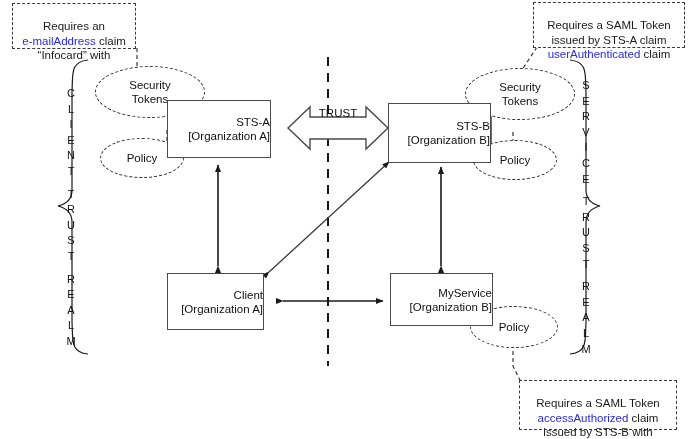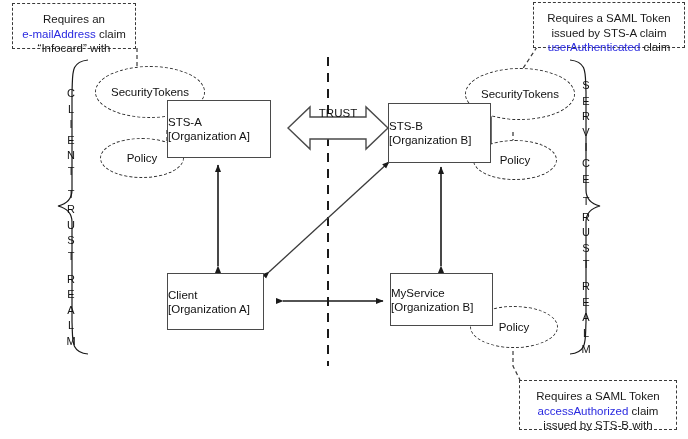--- a/index.html
+++ b/index.html
@@ -13,46 +13,46 @@
 
   .callout{
     position:absolute;
     border:1px dashed #3a3a3a;
     background:#ffffff;
     font-size:11.5px;
     line-height:14.5px;
     text-align:center;
     color:#1a1a1a;
     box-sizing:border-box;
-    padding:8px 6px 5px 6px;
+    padding:15px 6px 5px 6px;
   }
   .claim{color:#2a2ae0;}
 
   .nodebox{
     position:absolute;
     border:1.5px solid #4a4a4a;
     background:#ffffff;
     box-sizing:border-box;
     display:flex;
     flex-direction:column;
-    align-items:flex-start;
+    align-items:flex-end;
     justify-content:center;
     font-size:11.5px;
     line-height:14px;
     color:#111;
   }
 
   .ell{
     position:absolute;
     border:1.4px dashed #2f2f2f;
     border-radius:50%;
     background:#ffffff;
     box-sizing:border-box;
     display:flex;
-    flex-direction:row;
+    flex-direction:column;
     align-items:center;
     justify-content:center;
     font-size:11.5px;
     line-height:14px;
     color:#111;
   }
 
   .realm{
     position:absolute;
     width:18px;

